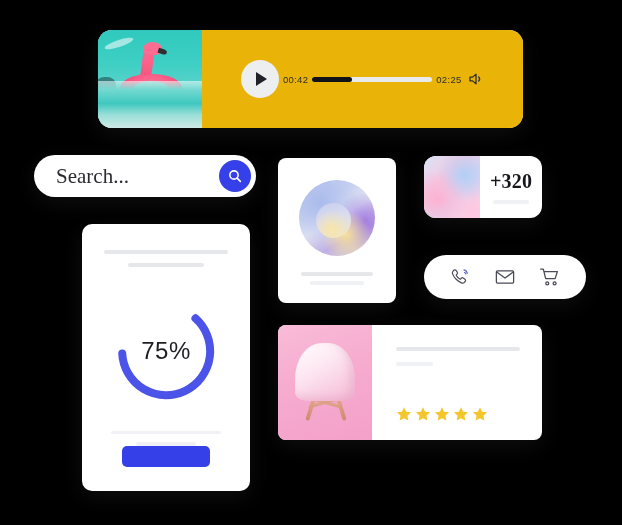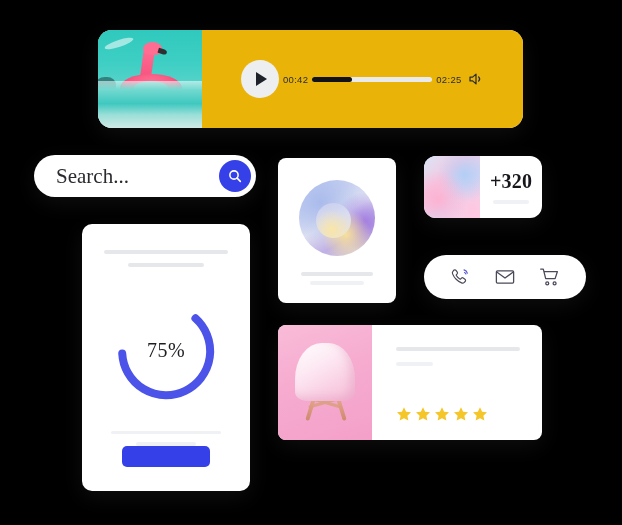--- a/index.html
+++ b/index.html
@@ -132,22 +132,22 @@
     border-radius: 10px;
     padding: 26px 22px 24px;
     display: flex; flex-direction: column; align-items: center;
   }
   .sk { background: #e6e7ea; border-radius: 3px; height: 5px; }
   .sk.light { background: #f0f1f4; }
   .gauge-wrap { margin-top: 34px; position: relative; width: 100px; height: 100px; }
   .gauge-label {
     position: absolute; inset: 0;
     display: flex; align-items: center; justify-content: center;
-    font-family: Liberation Serif, serif;
-    font-size: 20px; color: #1d1d22; letter-spacing: .5px;
+    font-family: Liberation Sans, sans-serif;
+    font-size: 24px; color: #1d1d22; letter-spacing: .5px;
   }
   .cta-btn {
     margin-top: auto;
     width: 88px; height: 28px; border-radius: 5px;
     background: #3640e8; border: none; cursor: pointer;
   }
 
   
   #orb-card {
     left: 278px; top: 158px; width: 118px; height: 145px;

